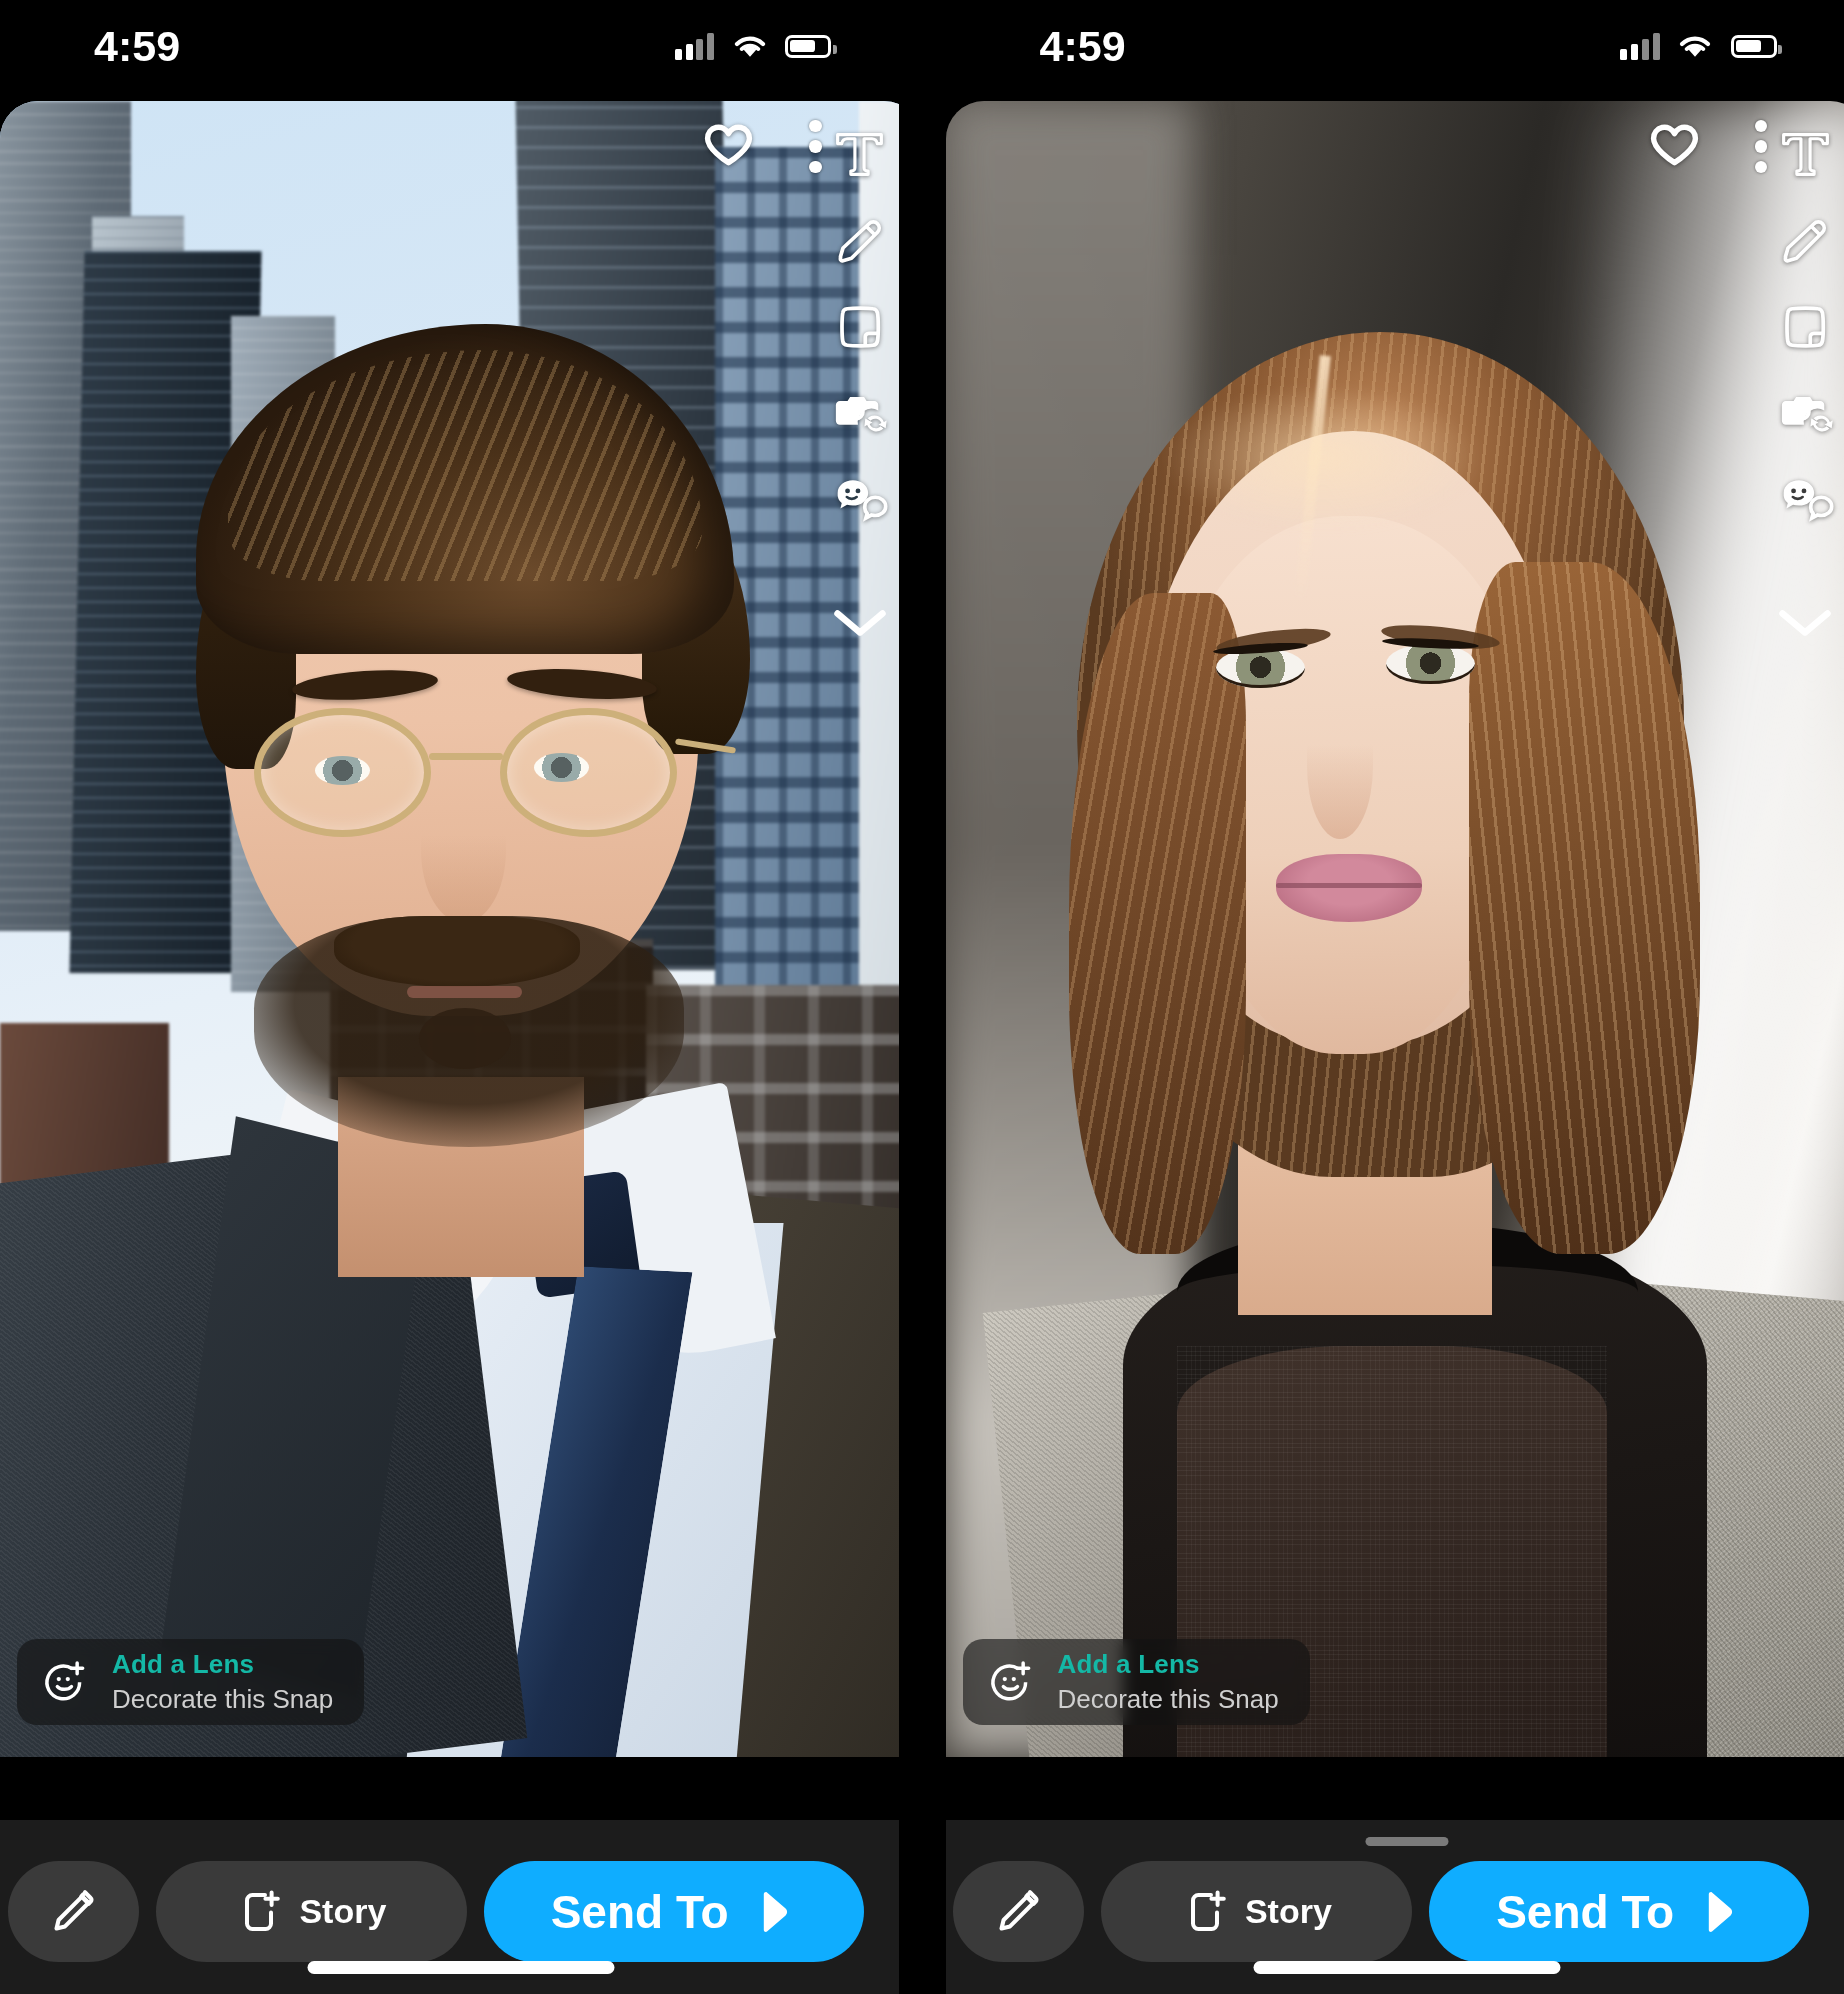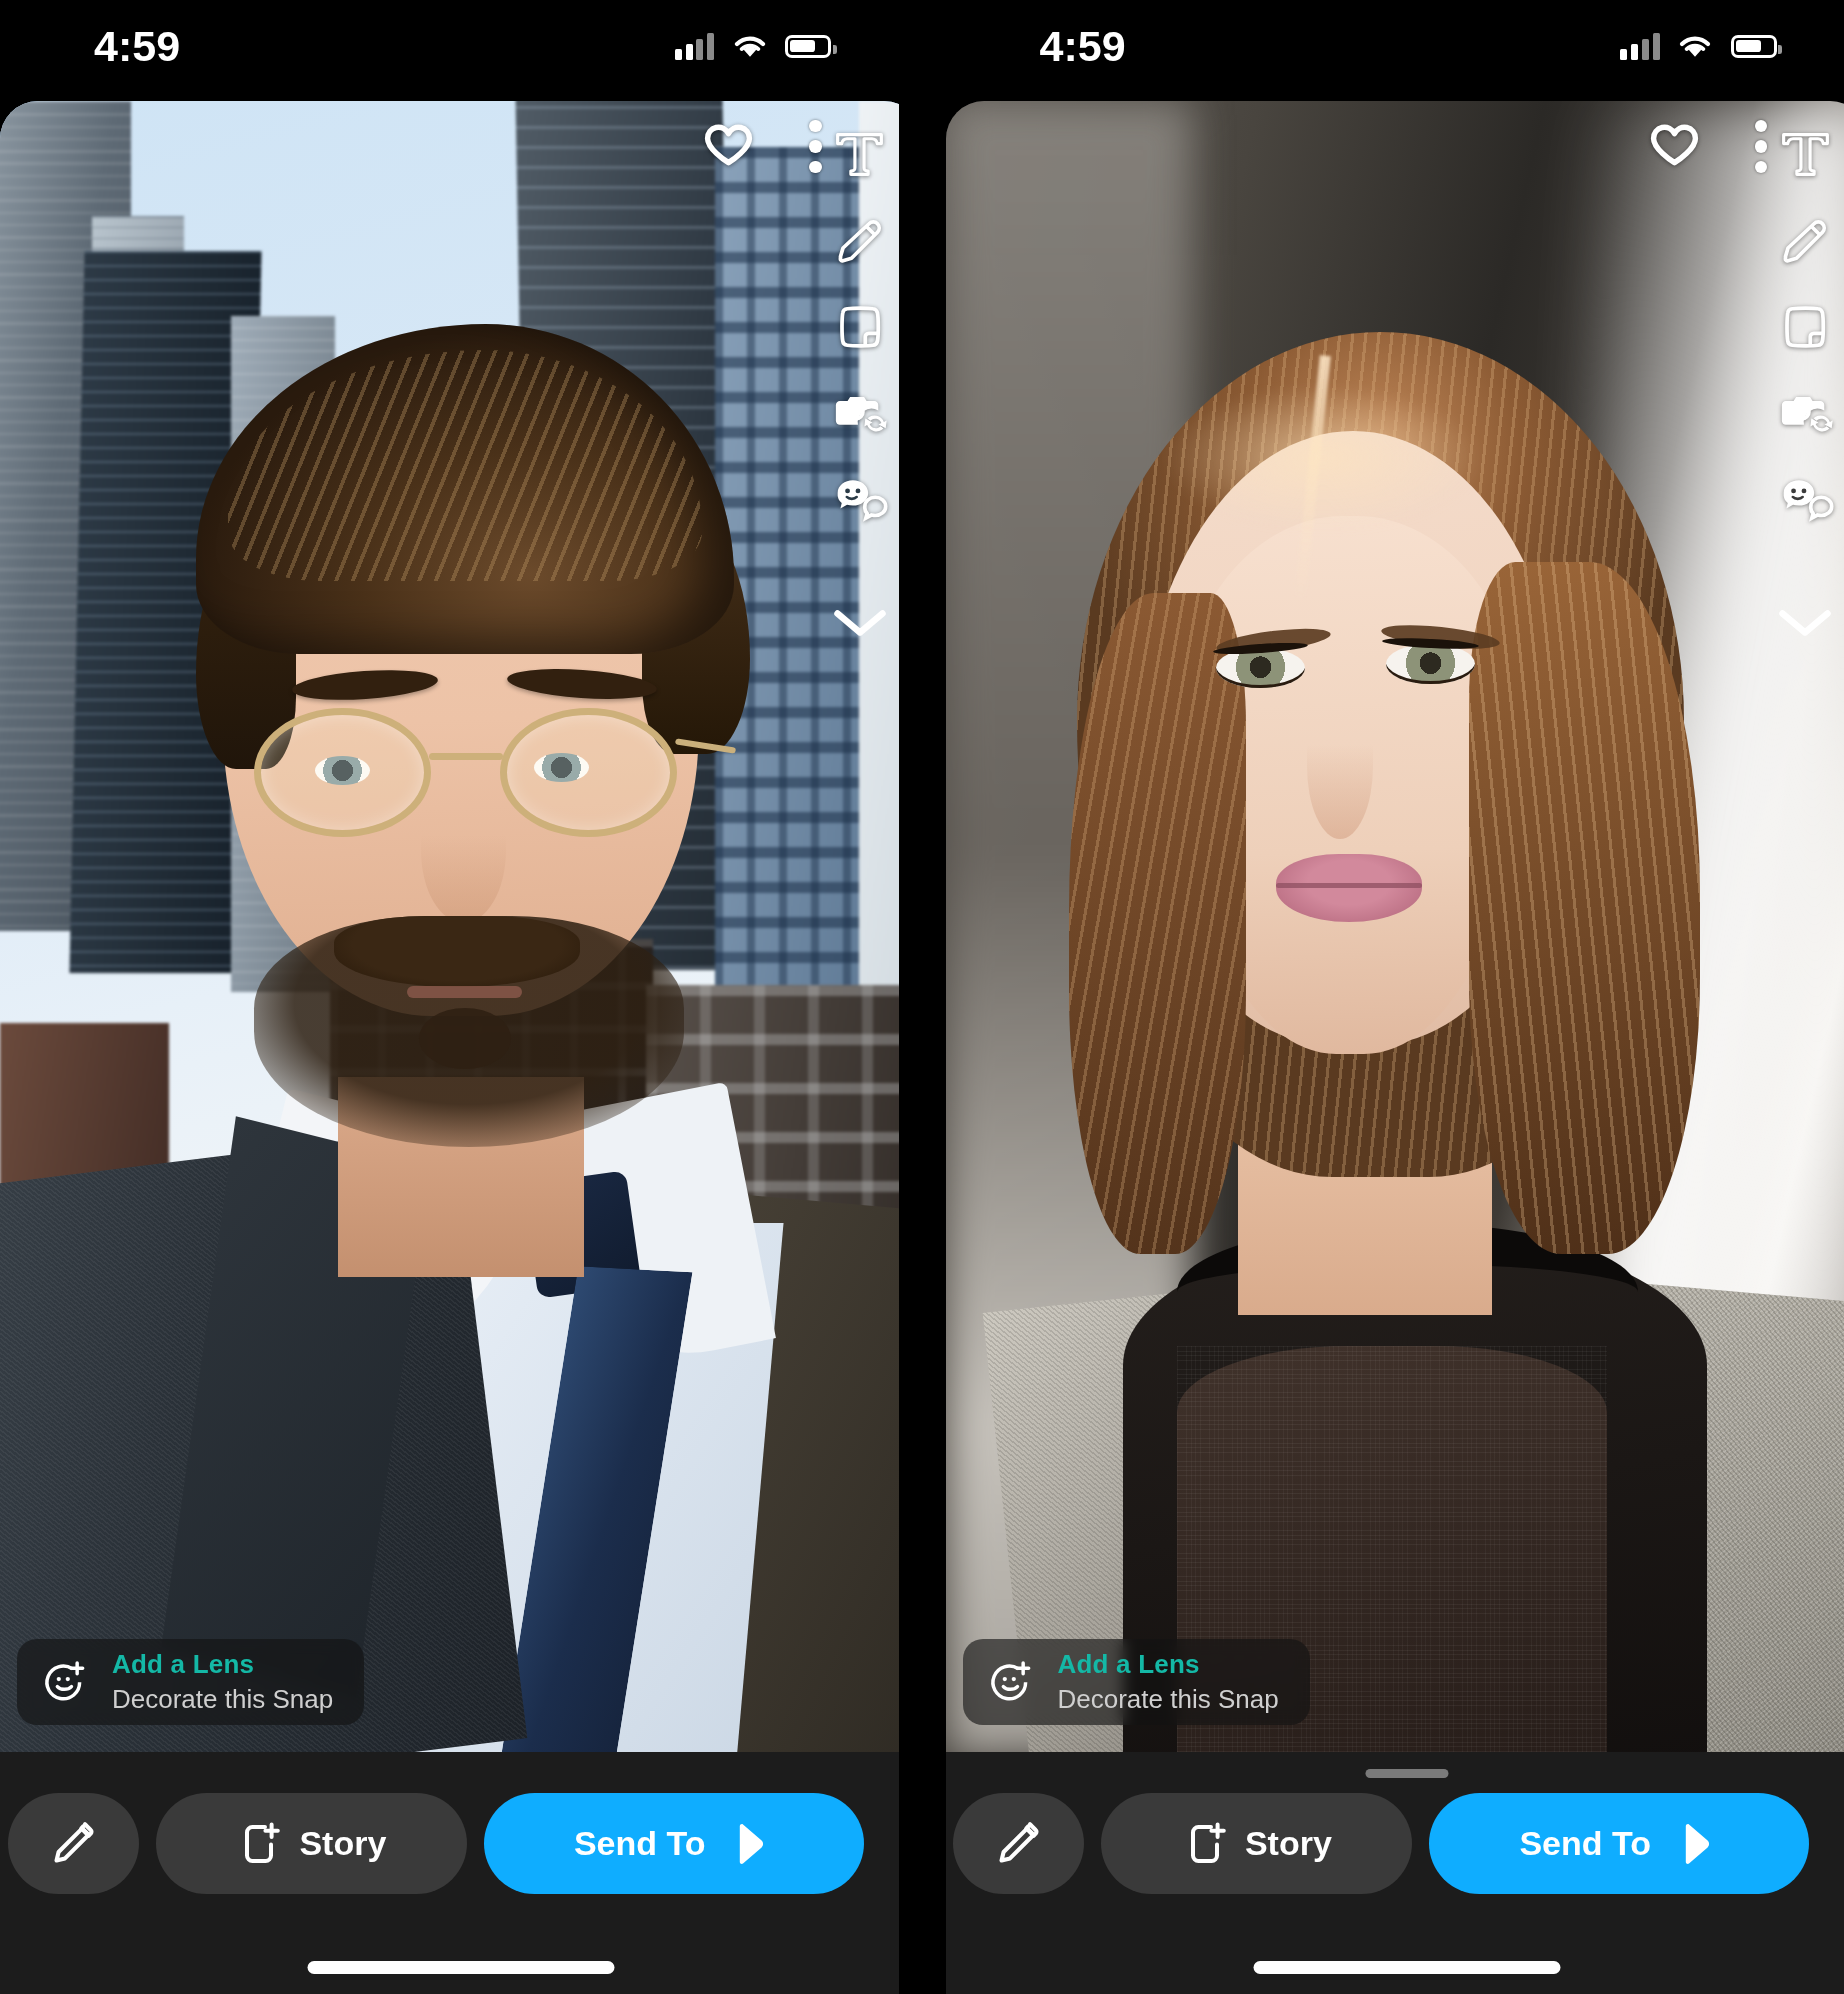--- a/index.html
+++ b/index.html
@@ -295,35 +295,35 @@
     background:rgba(18,18,18,.62); border-radius:20px;
     backdrop-filter:blur(7.7px);
   }
   .right .lens-pill{ left:17px; }
   .lens-txt{display:flex;flex-direction:column;justify-content:center;gap:3.1px;}
   .lens-title{color:#14b8a6;font-size:26px;font-weight:700;letter-spacing:0.2px;}
   .lens-sub{color:#cfcfcf;font-size:26px;font-weight:500;}
 
   
   .bottombar{
-    position:absolute;left:0;bottom:0;width:922px;height:243px;
+    position:absolute;left:0;bottom:0;width:922px;height:175px;
     background:#1c1c1c;z-index:25;
   }
   .grabber{position:absolute;left:50%;transform:translateX(-50%);top:17px;
     width:83px;height:8.5px;border-radius:4.6px;background:#7a7a7a;}
   .btn-row{position:absolute;left:0;top:41px;width:922px;height:101px;
     display:flex;align-items:center;gap:17px;padding:0 7.7px;}
   .edit-circle{width:131px;height:101px;border-radius:51px;background:#3a3a3a;
     display:flex;align-items:center;justify-content:center;flex:0 0 auto;}
   .story-btn{flex:0 0 auto;width:311px;height:101px;border-radius:51px;background:#3a3a3a;
     display:flex;align-items:center;justify-content:center;gap:15.4px;}
   .story-label{color:#fff;font-size:34px;font-weight:700;}
   .send-btn{flex:0 0 auto;width:380px;height:101px;border-radius:51px;
     display:flex;align-items:center;justify-content:center;gap:20px;}
-  .send-label{color:#fff;font-size:34px;font-weight:700;}
+  .send-label{color:#fff;font-size:46px;font-weight:700;}
   .home-ind{position:absolute;left:50%;transform:translateX(-50%);bottom:21.5px;
     width:307px;height:12.3px;border-radius:7.7px;background:#fff;z-index:30;}
 </style>
 </head>
 <body>
 
 <div class="device-pair">
 
   <div class="phone left">
 

